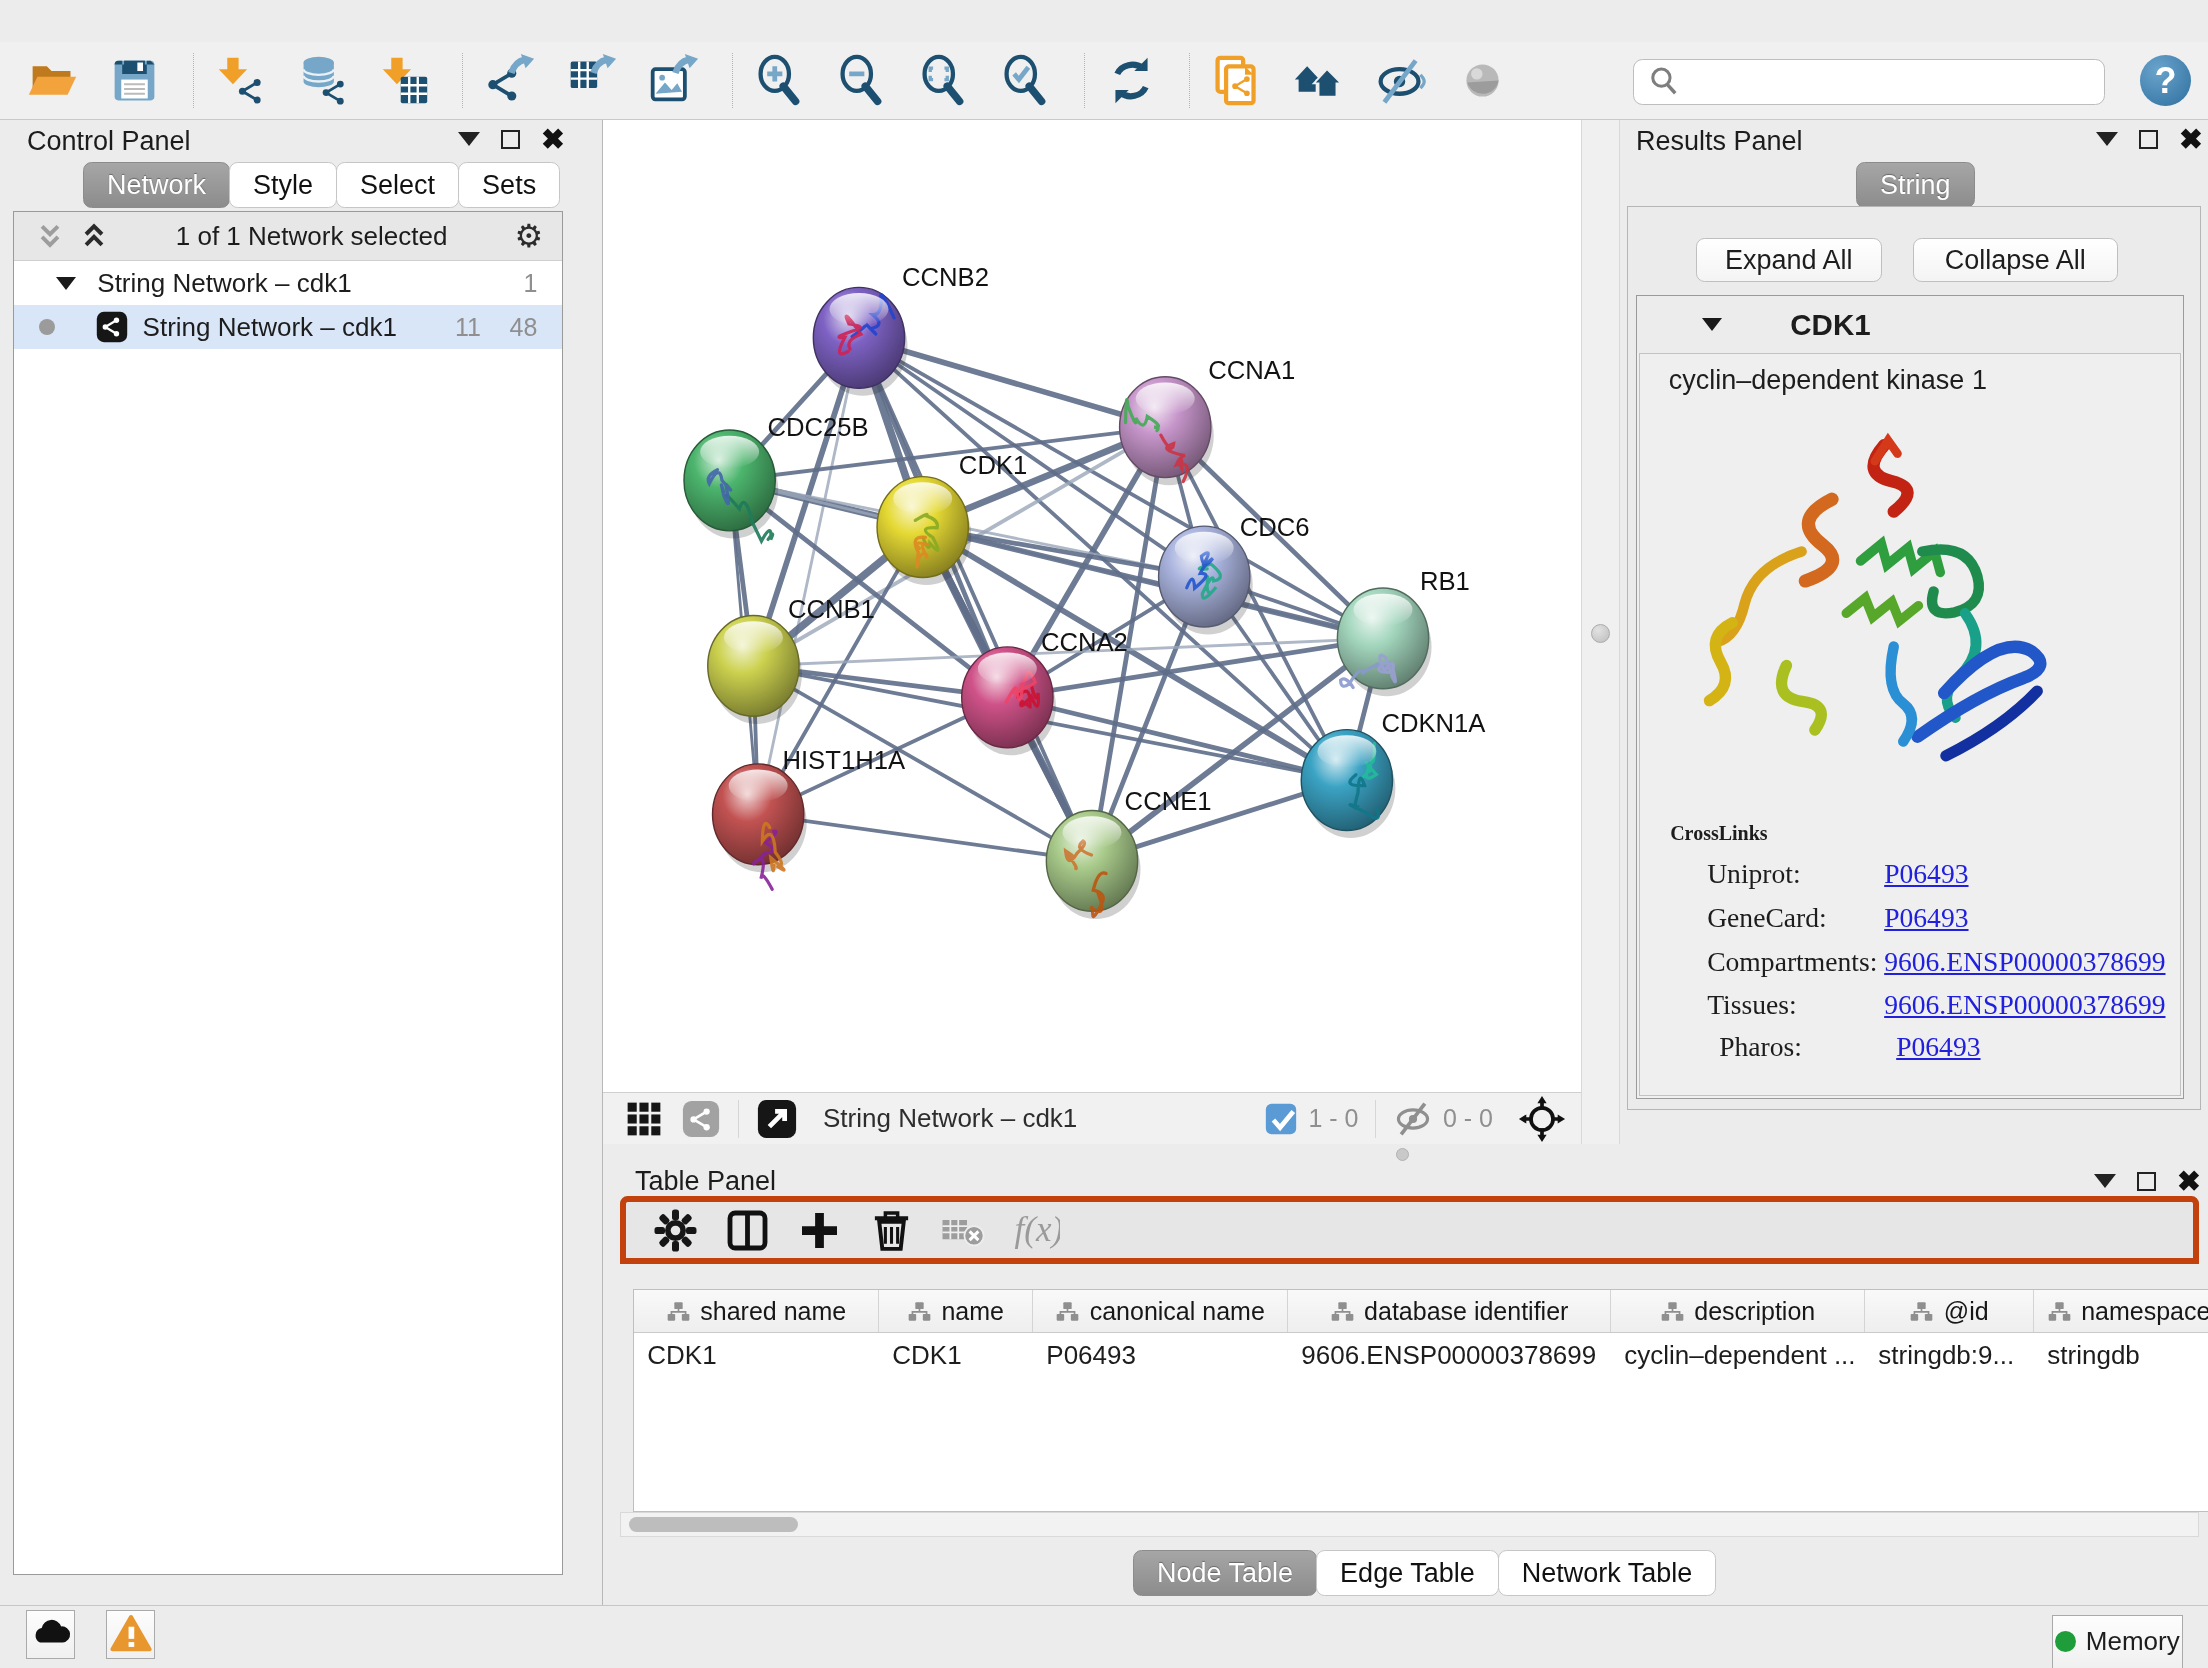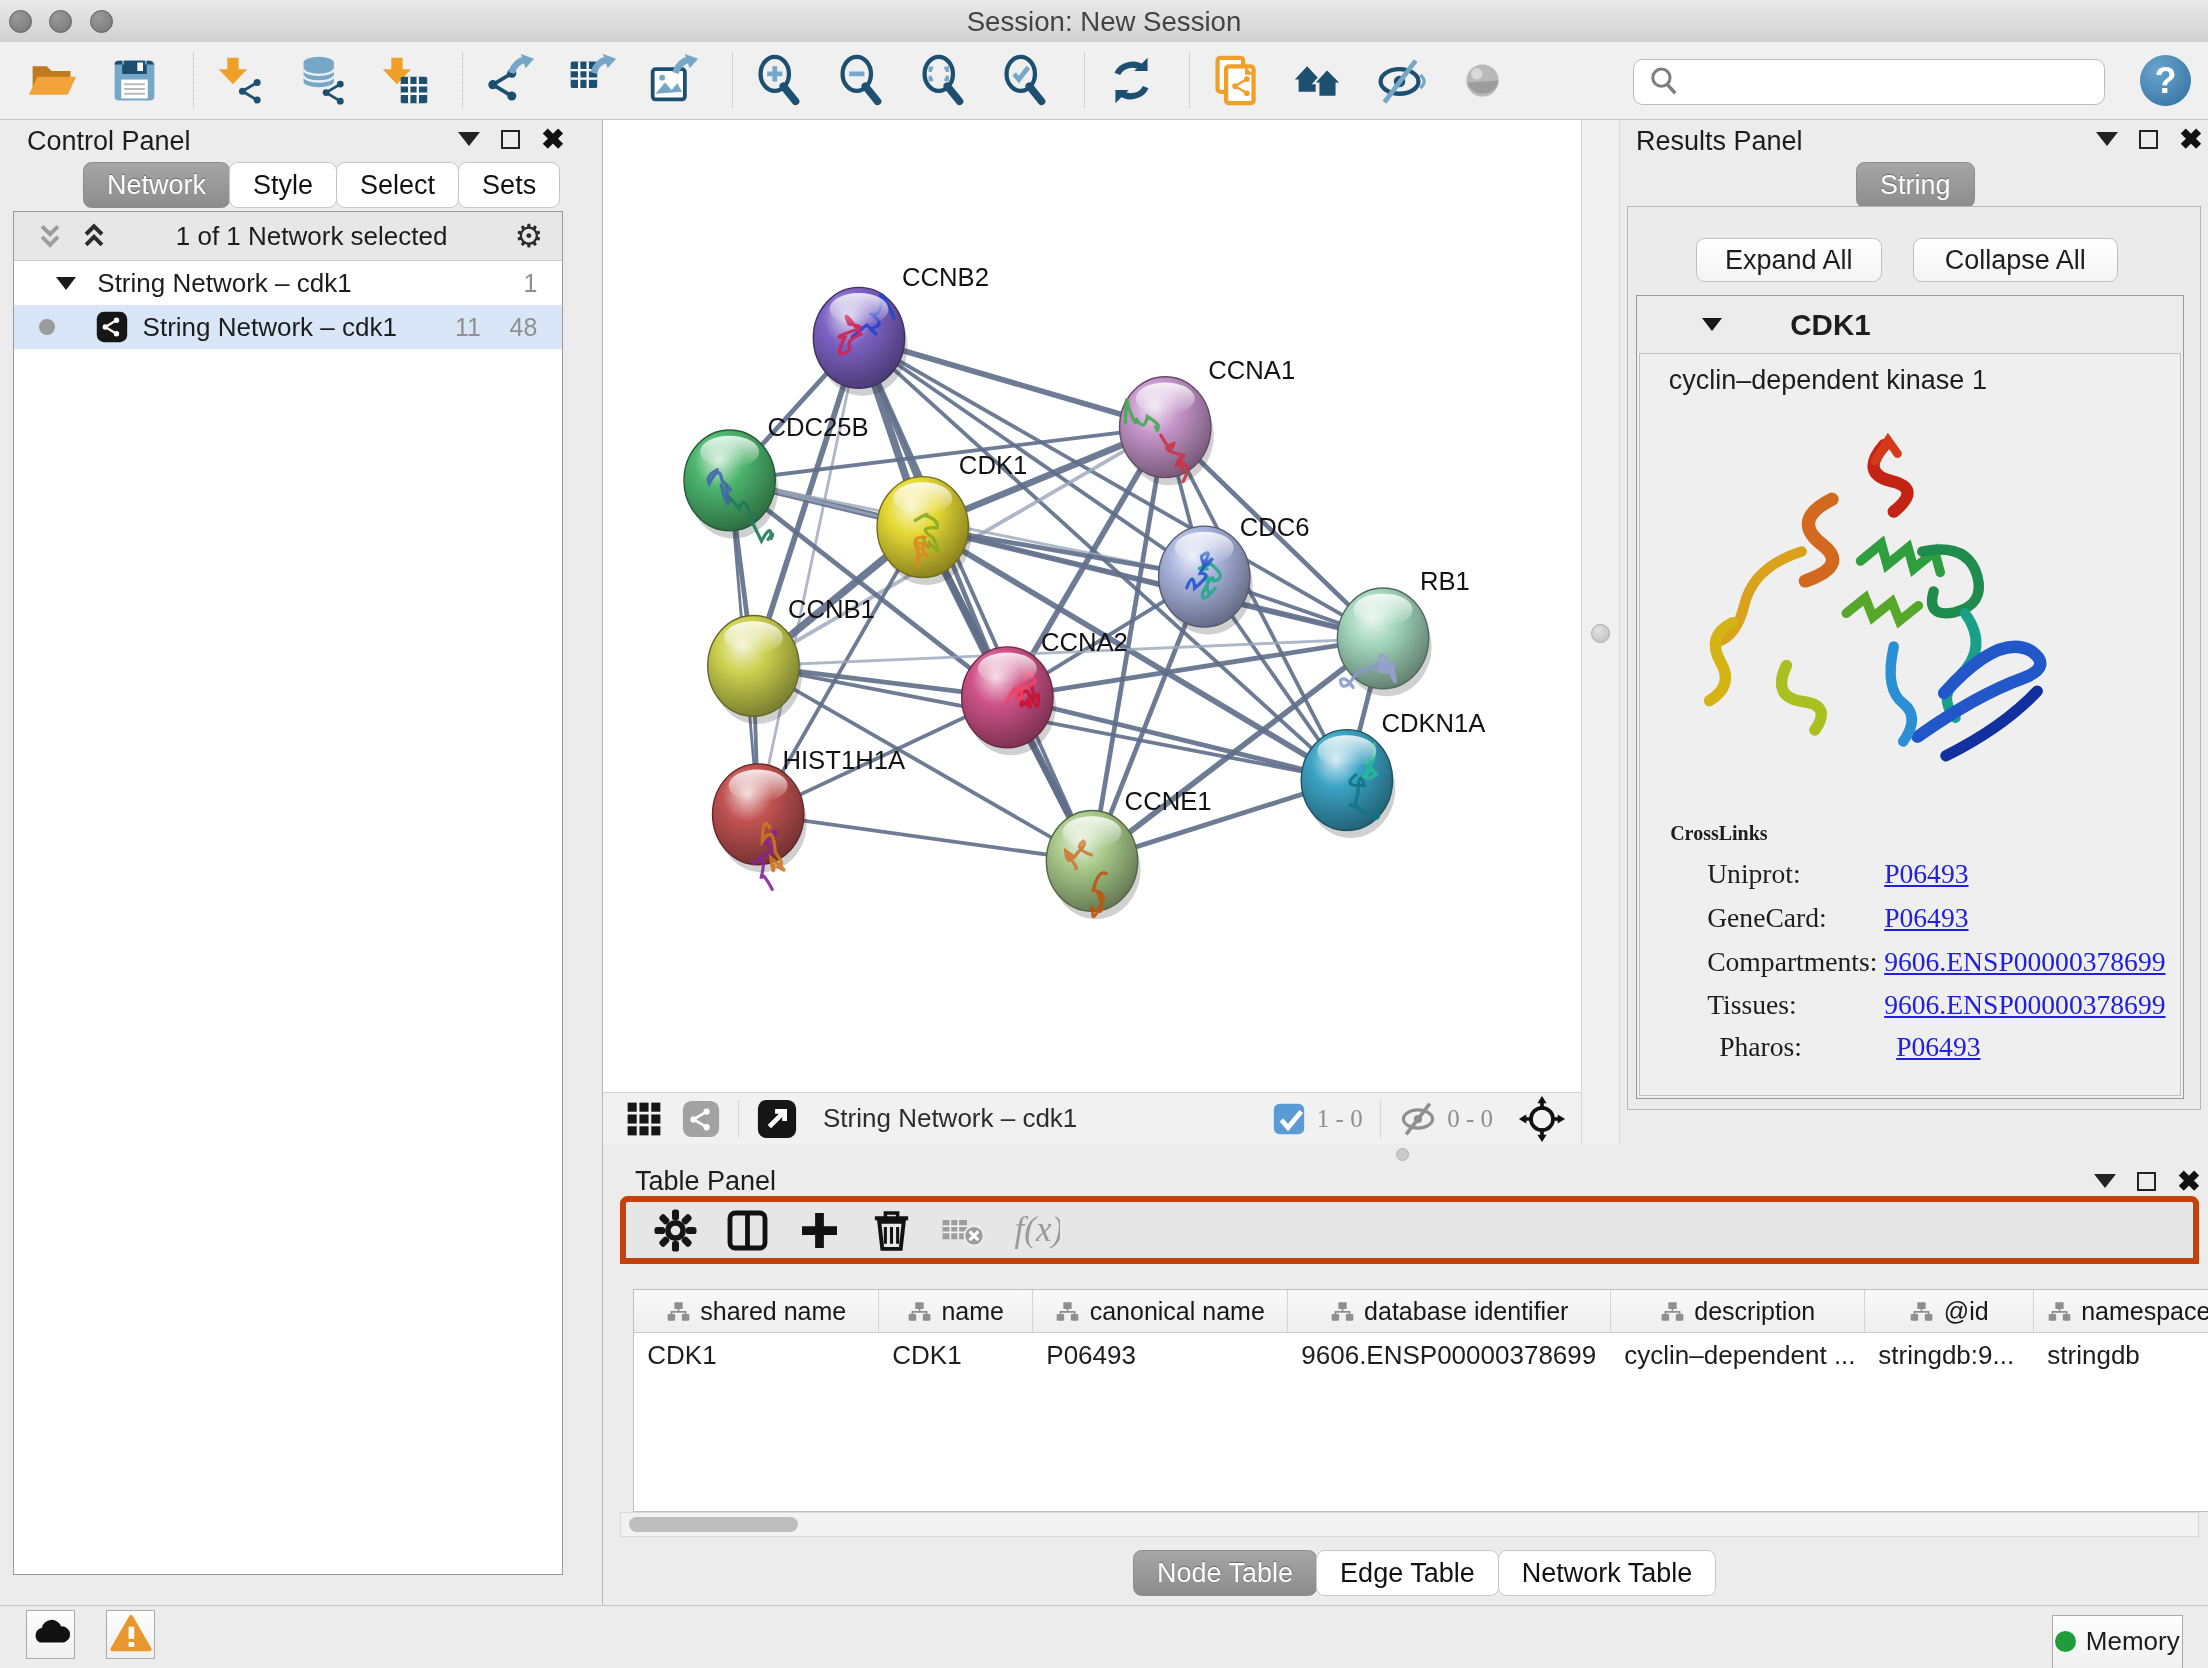--- a/index.html
+++ b/index.html
@@ -48,21 +48,21 @@
   .lrow .grow{flex:1;}
   .count{color:#8f8f8f;font-size:25px;}
   .tri-down{width:0;height:0;border-left:10.5px solid transparent;border-right:10.5px solid transparent;border-top:13.3px solid #1a1a1a;}
   .dot-gray{width:16px;height:16px;border-radius:50%;background:#9b9b9b;}
   
   .canvas{position:absolute;left:603px;top:120px;width:978px;height:972px;background:#fff;}
   .view-toolbar{position:absolute;left:603px;top:1092px;width:978px;height:52px;background:#f1f1f1;
     border-top:1px solid #cfcfcf;display:flex;align-items:center;box-sizing:border-box;}
   .vt-sep{width:0;height:38px;border-left:1px solid #d6d6d6;margin:0 17px;}
   .vt-title{font-size:26px;color:#2d2d2d;}
-  .vt-count{font-size:25px;color:#8f8f8f;margin-left:9.5px;font-family:Liberation Serif, serif;}
+  .vt-count{font-size:25px;color:#8f8f8f;margin-left:9.5px;}
   .vsplit{position:absolute;left:1581px;top:120px;width:39px;height:1024px;background:#f0f0f0;
     border-left:1px solid #d8d8d8;border-right:1px solid #d8d8d8;box-sizing:border-box;}
   .vsplit .knob{position:absolute;left:8.6px;top:504px;width:19px;height:19px;border-radius:50%;
     background:radial-gradient(circle at 35% 30%,#e2e2e2,#bdbdbd);border:1px solid #aaa;box-sizing:border-box;}
   .hsplit-dot{position:absolute;left:1396px;top:1148px;width:13.3px;height:13.3px;border-radius:50%;
     background:#c9c9c9;border:1px solid #b2b2b2;box-sizing:border-box;}
   
   .results-panel{position:absolute;left:1620px;top:120px;width:589px;height:1042px;background:#ececec;}
   .rp-box{position:absolute;left:6.7px;top:86px;width:574px;height:904px;background:#ebebeb;
     border:1px solid #b5b5b5;box-sizing:border-box;}
@@ -99,26 +99,20 @@
   .memory{position:absolute;left:2052px;top:8.6px;width:131px;height:54px;background:linear-gradient(#fdfdfd,#f0f0f0);
     border:1.9px solid #aaa;box-sizing:border-box;display:flex;align-items:center;justify-content:center;gap:9.5px;font-size:26px;}
   .memdot{width:21px;height:21px;border-radius:50%;background:#1f9d3a;}
   .gear-glyph{font-size:32px;color:#2c2c2c;line-height:1;}
 </style>
 </head>
 <body>
 
 <div class="app">
 
-  <div class="titlebar">
-    <span class="tl" style="left:8.6px"></span>
-    <span class="tl" style="left:49px"></span>
-    <span class="tl" style="left:90px"></span>
-    <div class="win-title">Session: New Session</div>
-  </div>
 
   <div class="toolbar" id="toolbar">
       <div class="tb-btn">
         <svg width="53" height="53" viewBox="0 0 56 56">
           <path d="M7 40 V13 h15 l5 5 h20 v7" fill="#c07a1e"></path>
           <path d="M3 43 l9 -19 h41 l-9 19 z" fill="#f3a33c"></path>
         </svg>
       </div>
       <div class="tb-btn">
         <svg width="53" height="53" viewBox="0 0 56 56">

